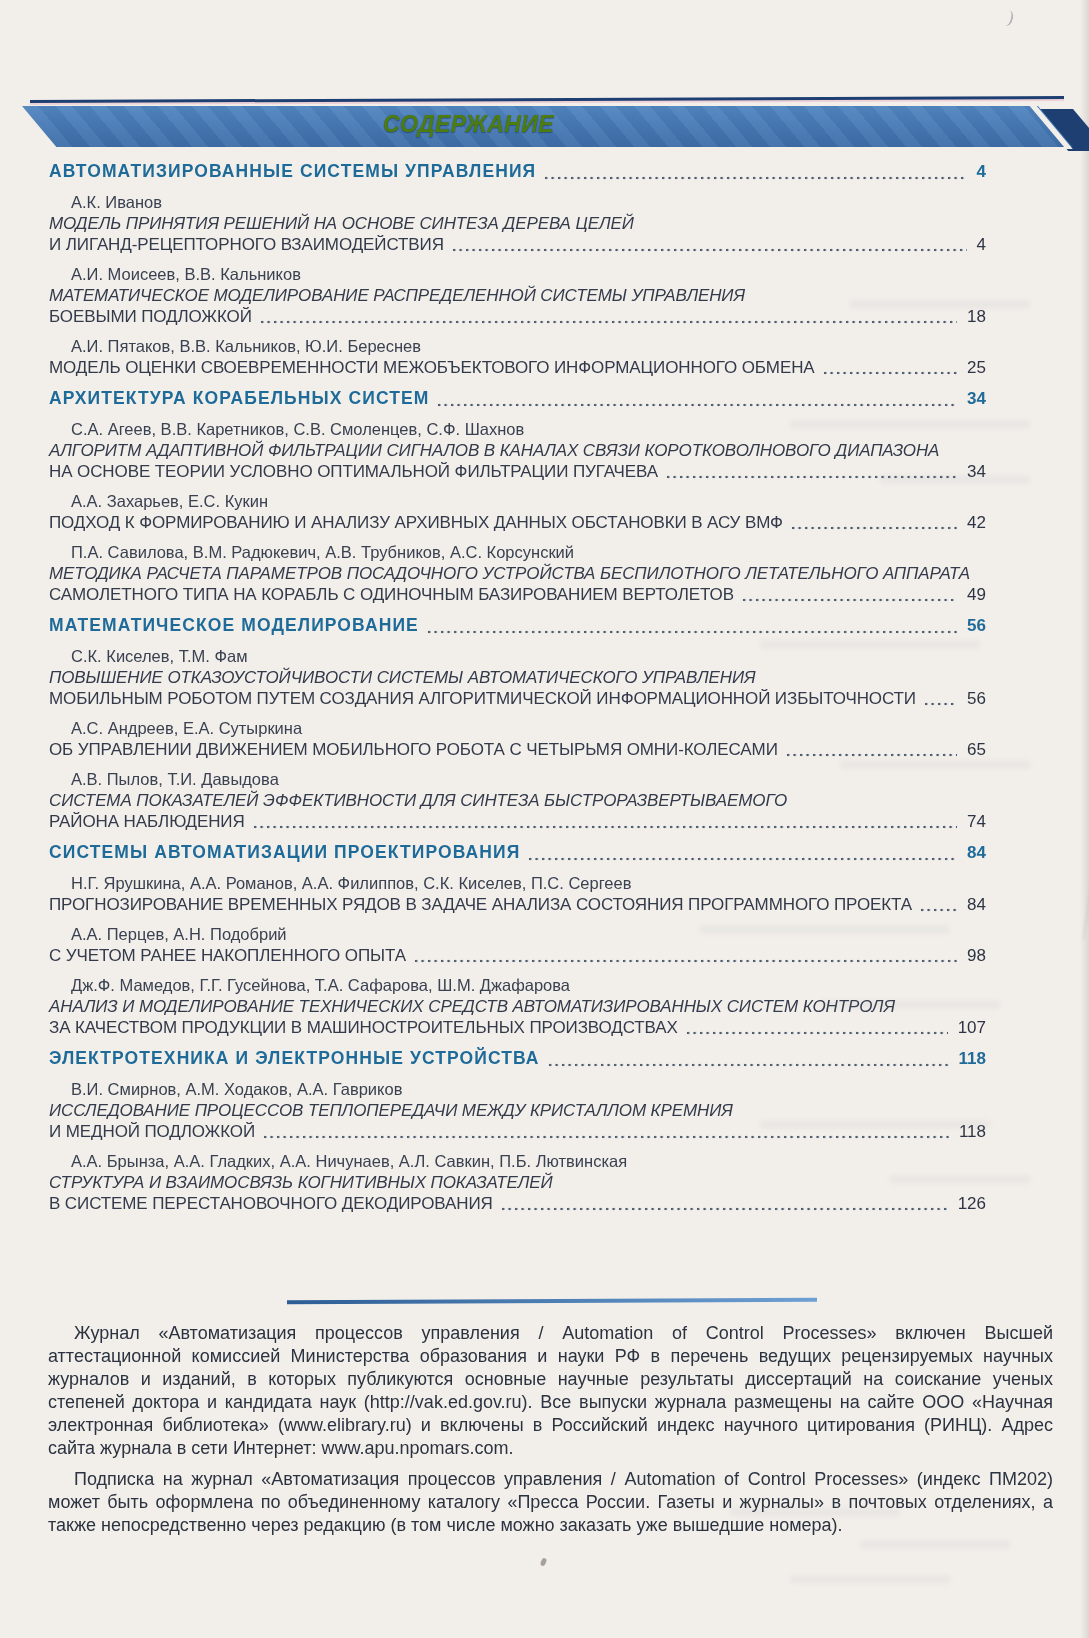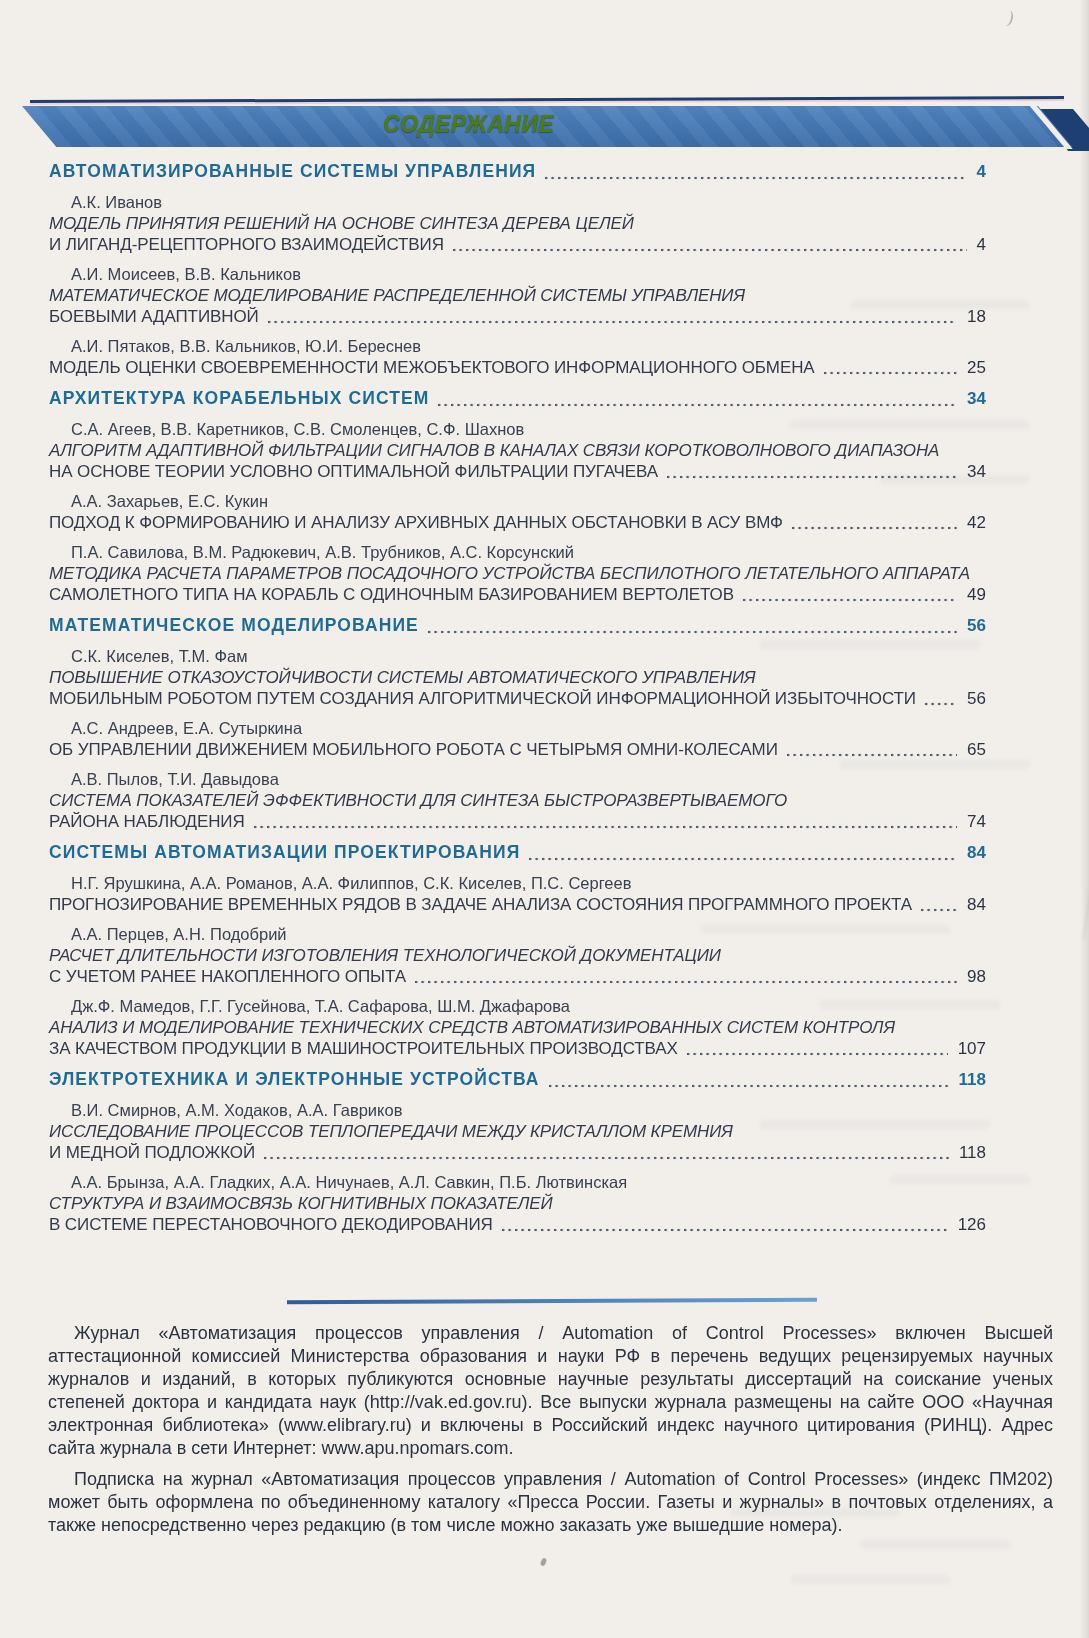--- a/index.html
+++ b/index.html
@@ -132,21 +132,21 @@
                 <span class="pg">4</span>
               </div>
             </div>
   </div>
 
   <div class="article">
     <div class="authors">А.И. Моисеев, В.В. Кальников</div>
     <div class="title-lines">
               <div class="title-line">МАТЕМАТИЧЕСКОЕ МОДЕЛИРОВАНИЕ РАСПРЕДЕЛЕННОЙ СИСТЕМЫ УПРАВЛЕНИЯ</div>
               <div class="leader-row">
-                <span class="lt">БОЕВЫМИ АДАПТИВНОЙ</span>
+                <span class="lt">БОЕВЫМИ ПОДЛОЖКОЙ</span>
                 <span class="dots"></span>
                 <span class="pg">18</span>
               </div>
             </div>
   </div>
 
   <div class="article">
     <div class="authors">А.И. Пятаков, В.В. Кальников, Ю.И. Береснев</div>
     <div class="title-lines">
               <div class="leader-row">
@@ -261,21 +261,20 @@
                 <span class="lt">ПРОГНОЗИРОВАНИЕ ВРЕМЕННЫХ РЯДОВ В ЗАДАЧЕ АНАЛИЗА СОСТОЯНИЯ ПРОГРАММНОГО ПРОЕКТА</span>
                 <span class="dots"></span>
                 <span class="pg">84</span>
               </div>
             </div>
   </div>
 
   <div class="article">
     <div class="authors">А.А. Перцев, А.Н. Подобрий</div>
     <div class="title-lines">
-              <div class="title-line">РАСЧЕТ ДЛИТЕЛЬНОСТИ ИЗГОТОВЛЕНИЯ ТЕХНОЛОГИЧЕСКОЙ ДОКУМЕНТАЦИИ</div>
               <div class="leader-row">
                 <span class="lt">С УЧЕТОМ РАНЕЕ НАКОПЛЕННОГО ОПЫТА</span>
                 <span class="dots"></span>
                 <span class="pg">98</span>
               </div>
             </div>
   </div>
 
   <div class="article">
     <div class="authors">Дж.Ф. Мамедов, Г.Г. Гусейнова, Т.А. Сафарова, Ш.М. Джафарова</div>

